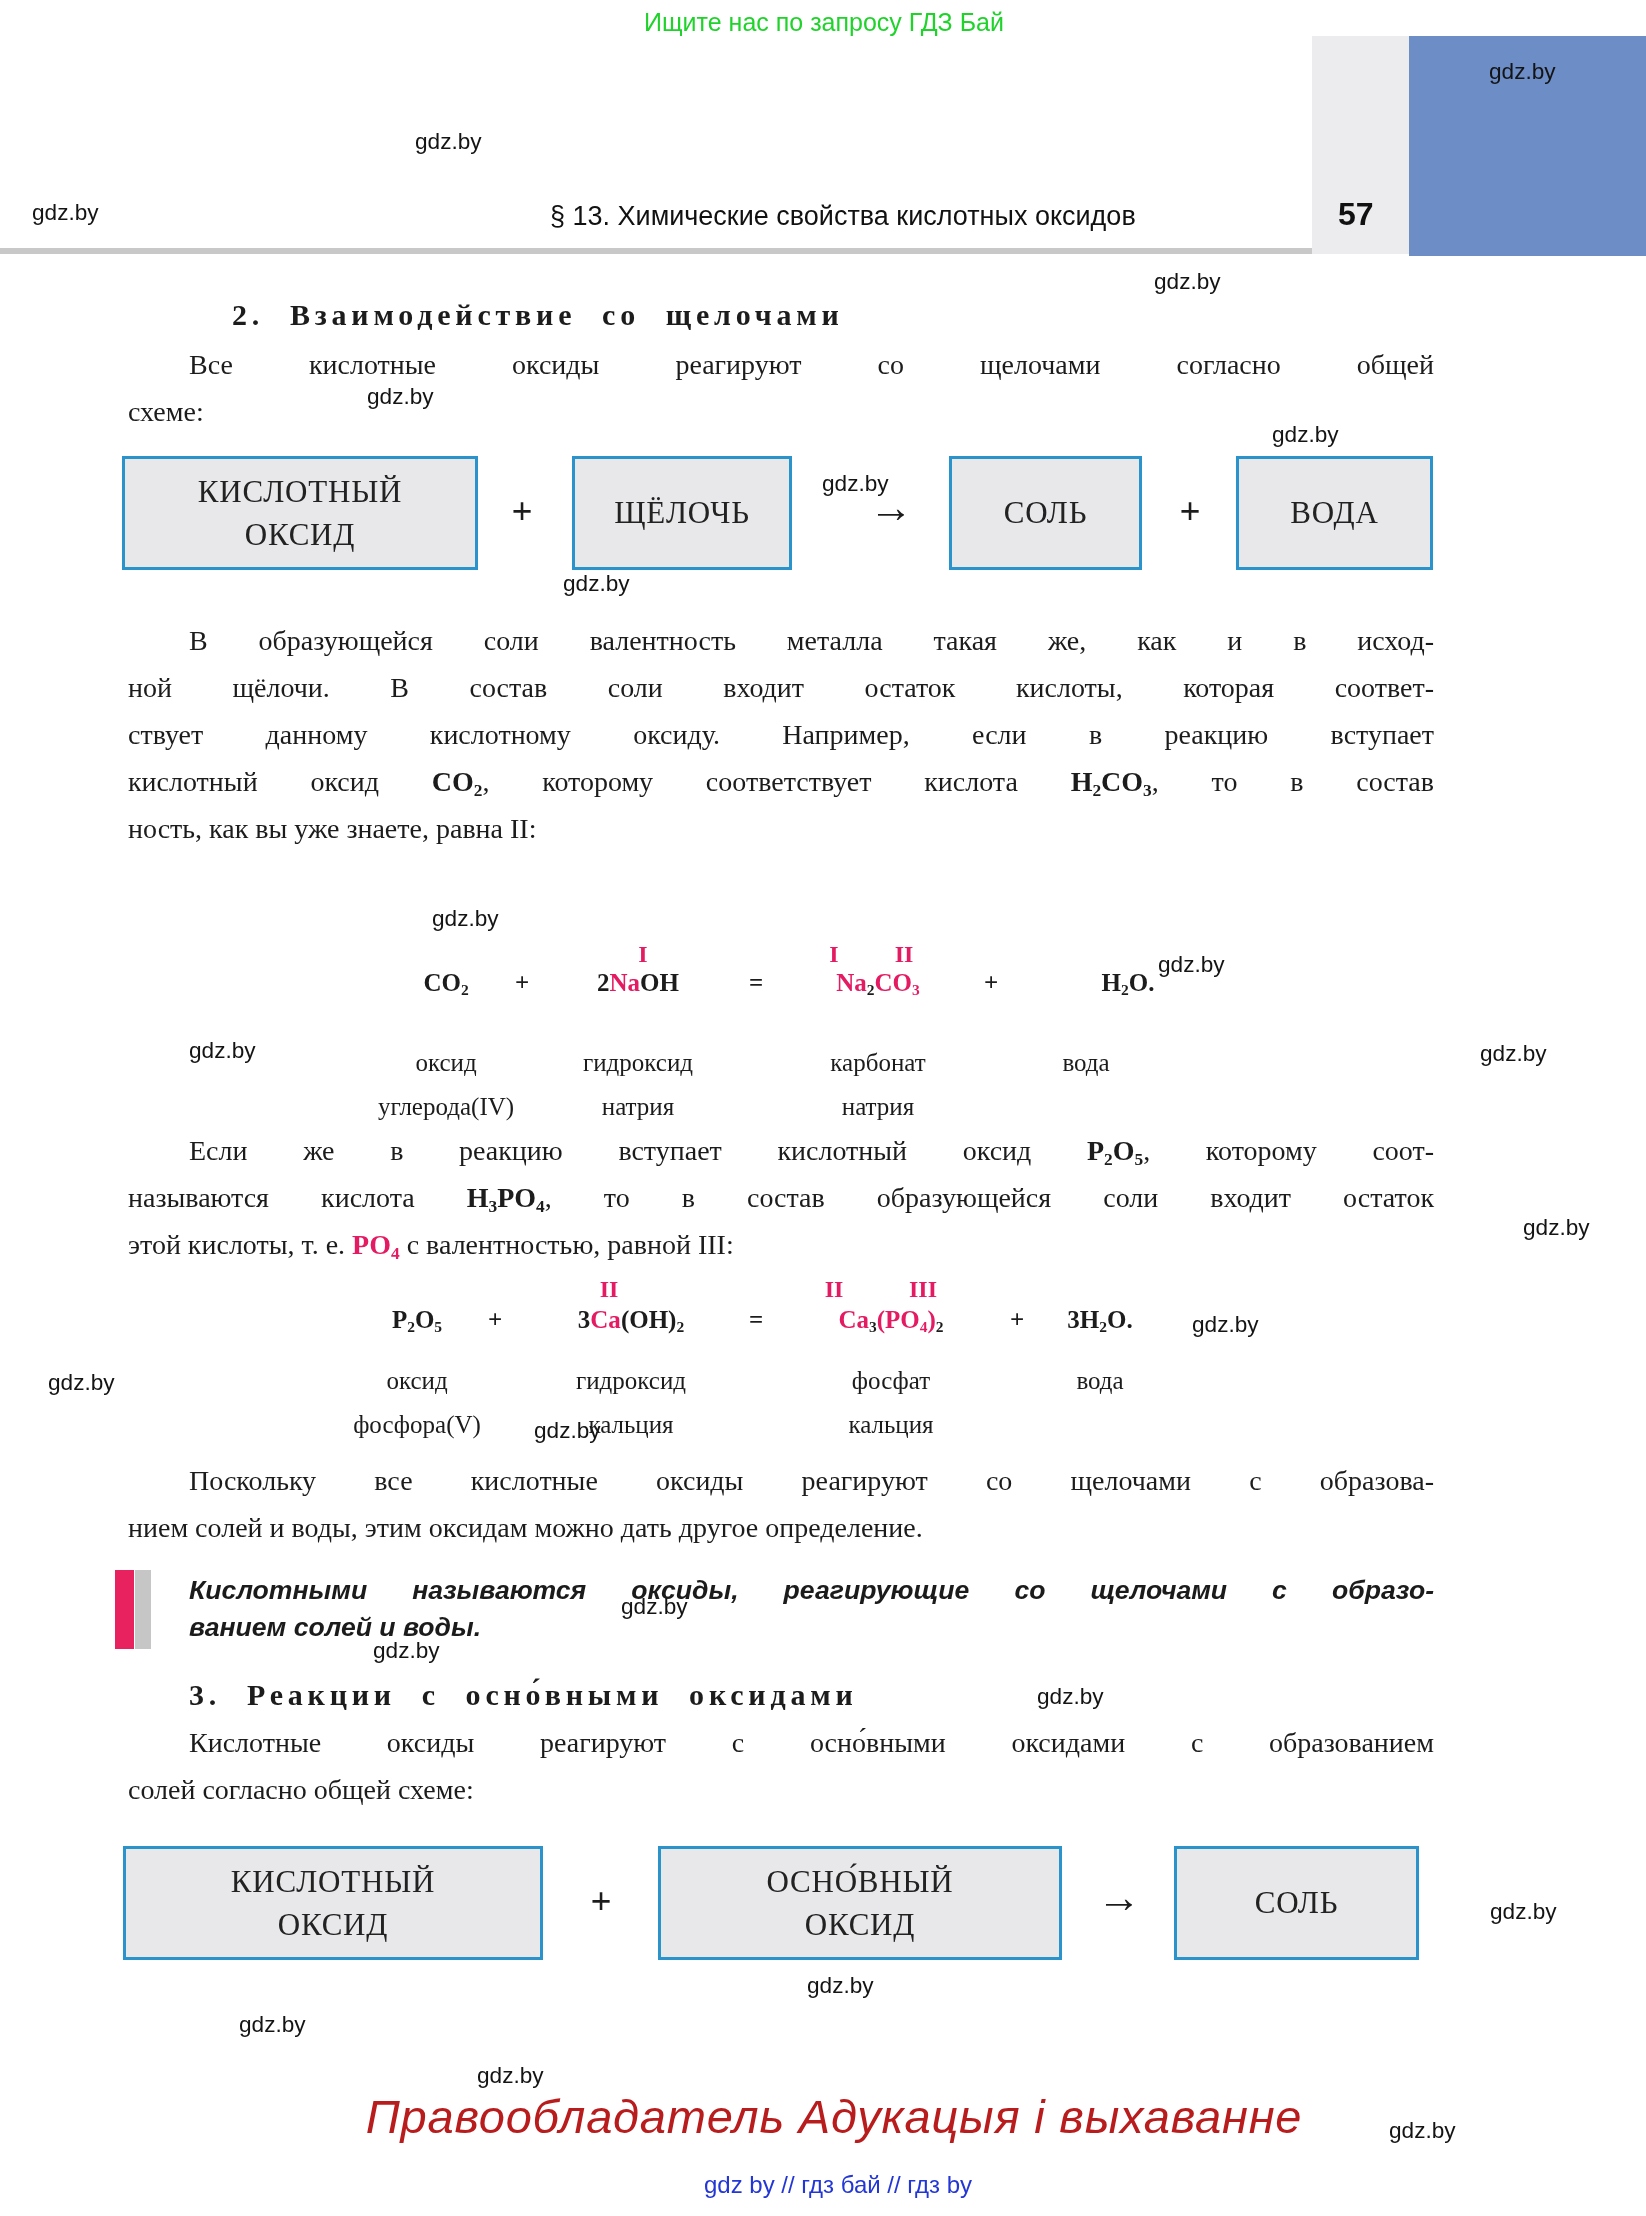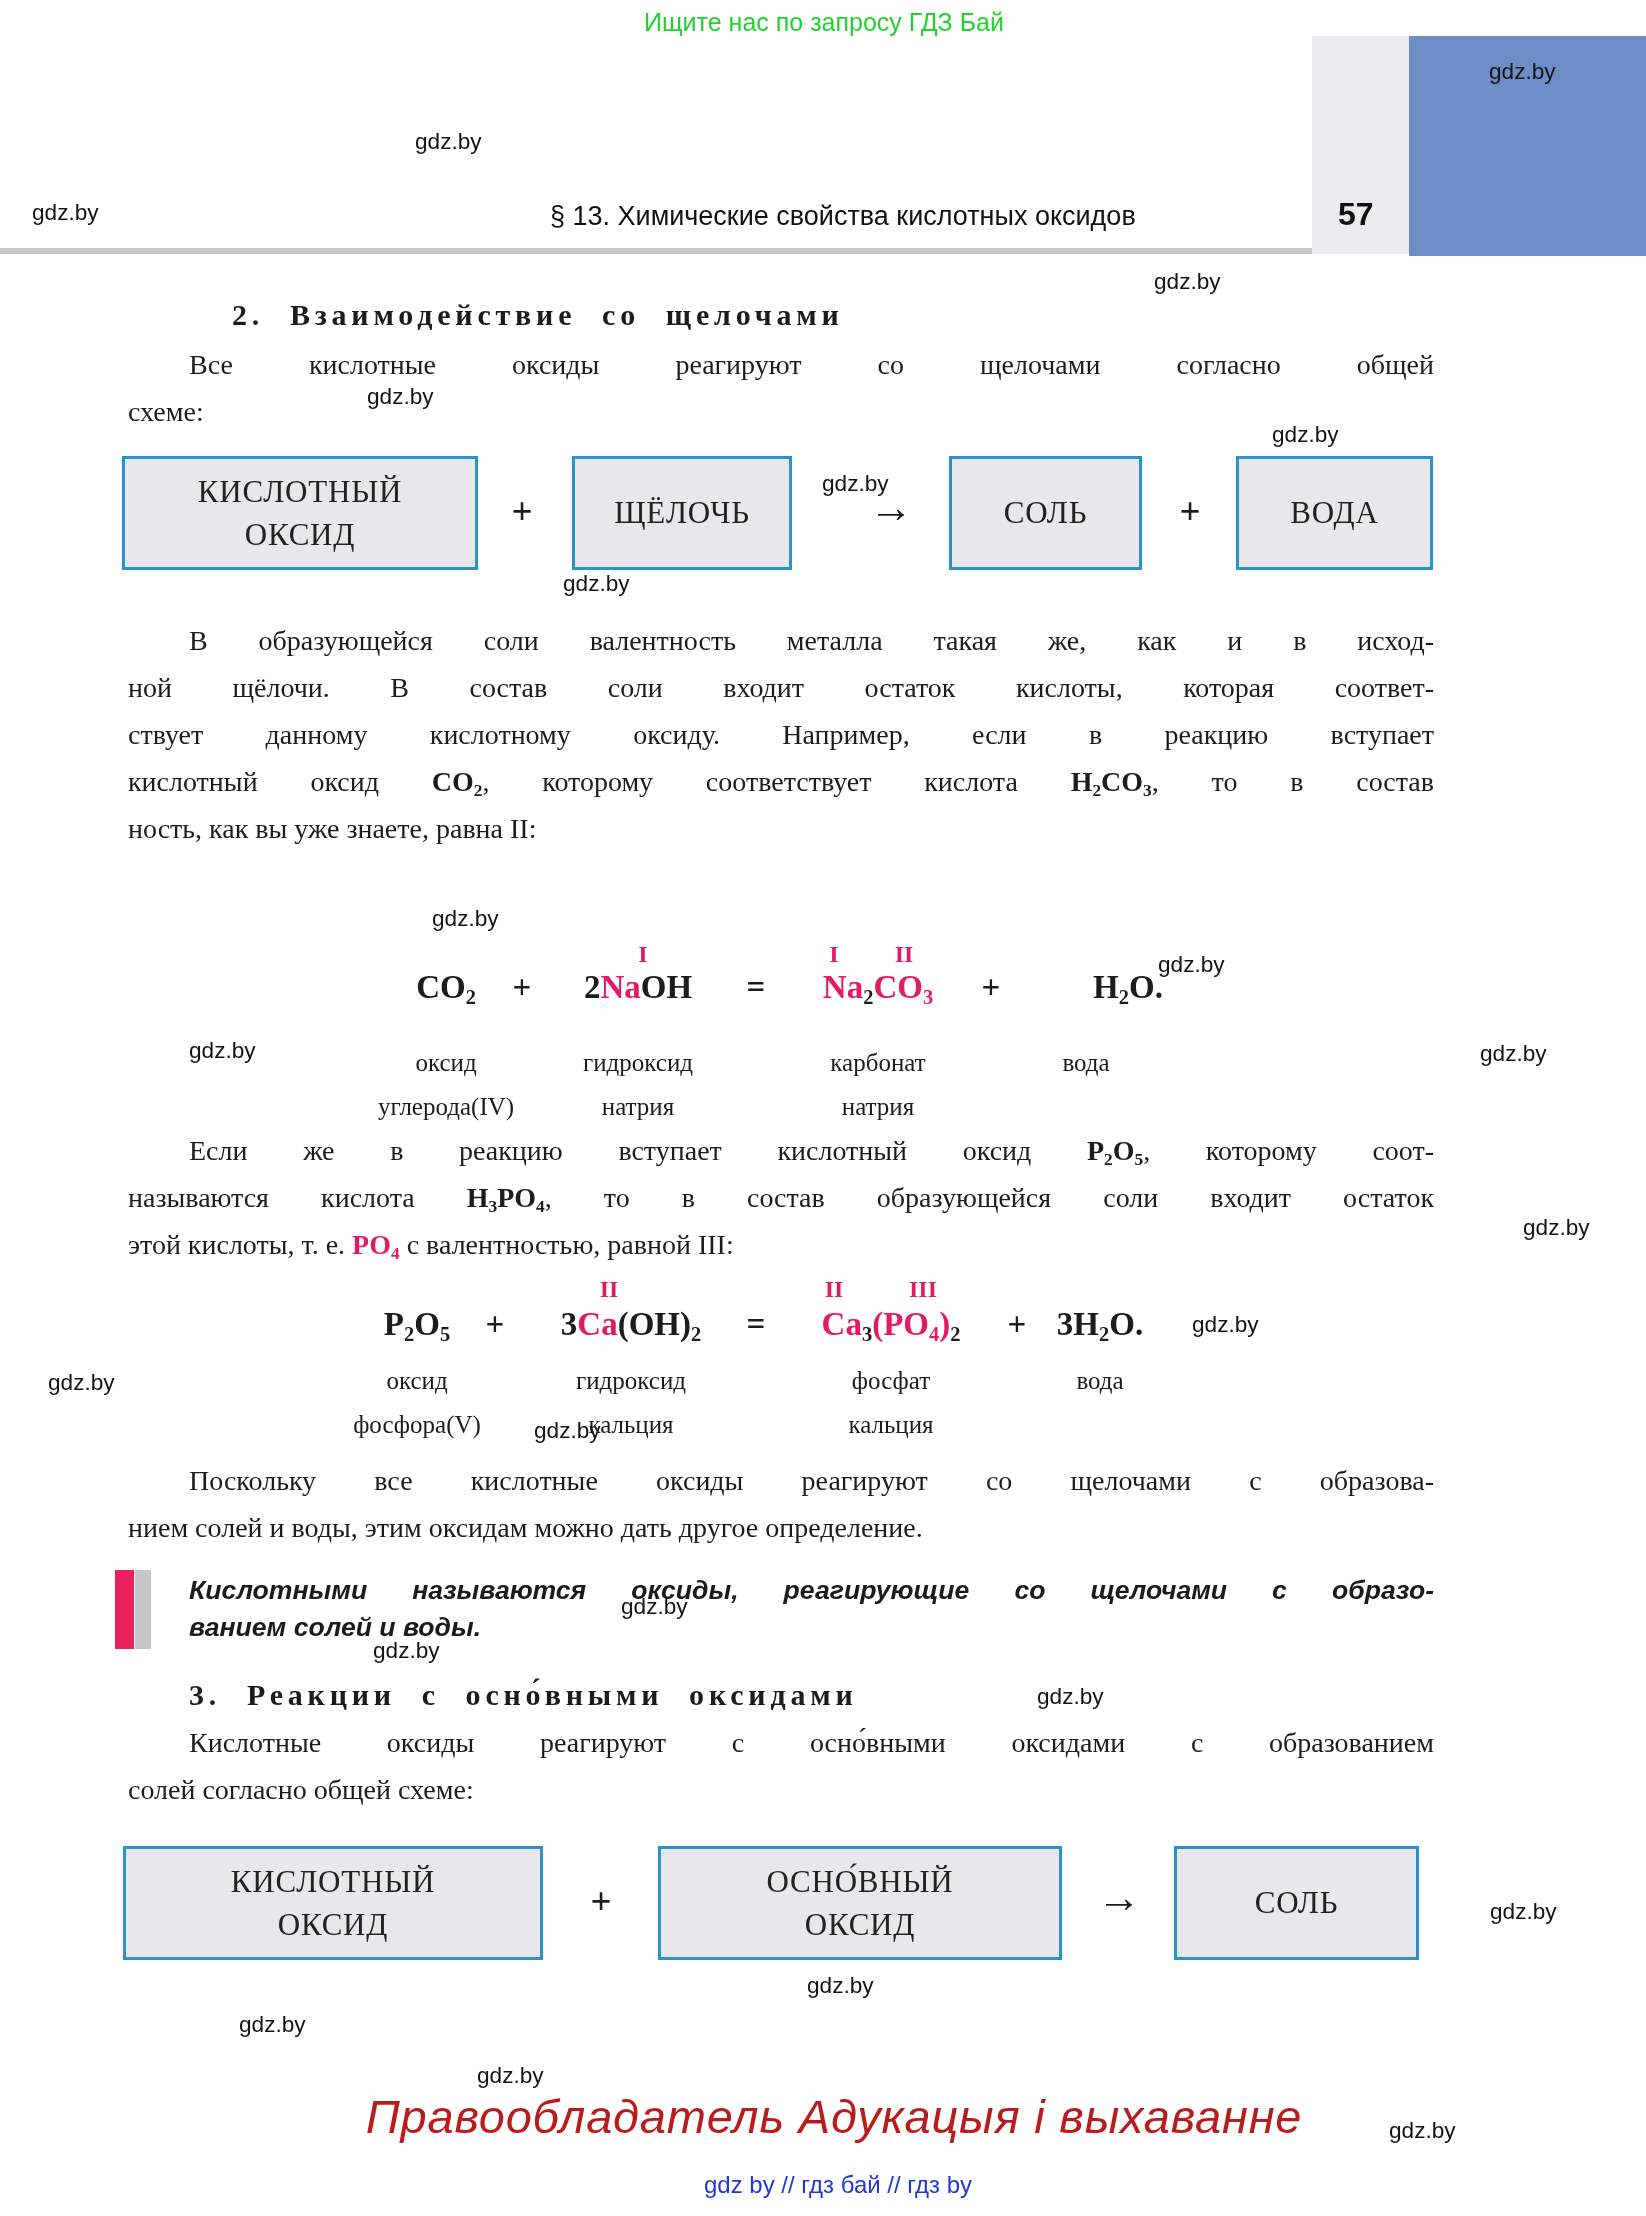--- a/index.html
+++ b/index.html
@@ -21,21 +21,21 @@
   .ind{text-indent:61px;}
   .frm{font-weight:bold;}
   .sub{font-size:0.62em;vertical-align:-0.28em;font-weight:bold;}
   .pink{color:#e41b62;}
   .box{position:absolute;box-sizing:border-box;background:#e8e8ea;border:3.2px solid #2b93cb;
        display:flex;flex-direction:column;align-items:center;justify-content:center;
        font-size:31px;letter-spacing:0.8px;color:#222;text-align:center;line-height:1.4;}
   .oper{position:absolute;font-weight:bold;font-size:37px;}
   .arrow{position:absolute;font-weight:bold;font-size:44px;}
   .eqn{position:absolute;font:bold 24px "Liberation Serif",serif;color:#e41b62;}
-  .eqf{position:absolute;font-weight:bold;font-size:33px;white-space:nowrap;}
+  .eqf{position:absolute;font-weight:bold;font-size:25px;white-space:nowrap;}
   .eqlab{position:absolute;font-size:25px;white-space:nowrap;}
   .defbar-p{background:#e8225f;}
   .defbar-g{background:#c6c6c6;}
   .deftxt{font:bold italic 26.6px "Liberation Sans",sans-serif;color:#1b1b1b;width:1245px;}
   .defl{height:37px;line-height:37px;}
   .copyr{font:italic 47px "Liberation Sans",sans-serif;color:#b91c1c;letter-spacing:0.8px;text-align:right;}
   .footlinks{font:24px "Liberation Sans",sans-serif;color:#2336d6;}
 </style>
 </head>
 <body>

